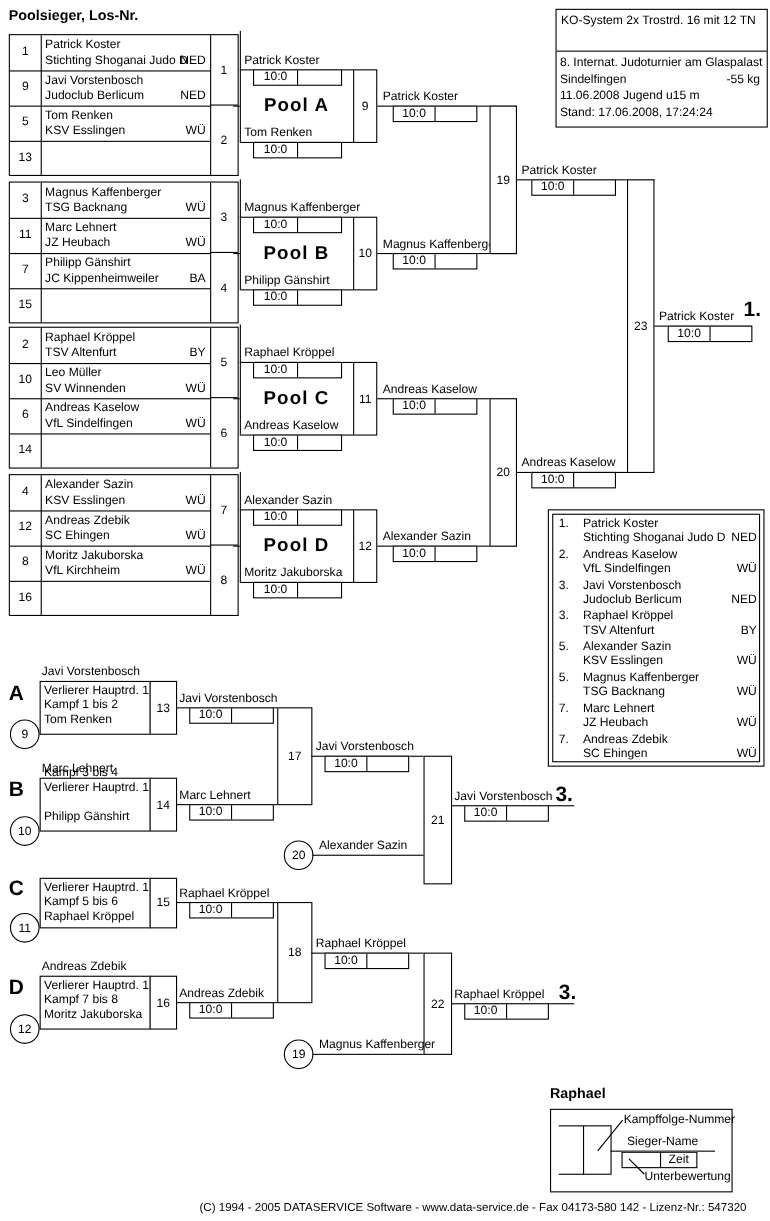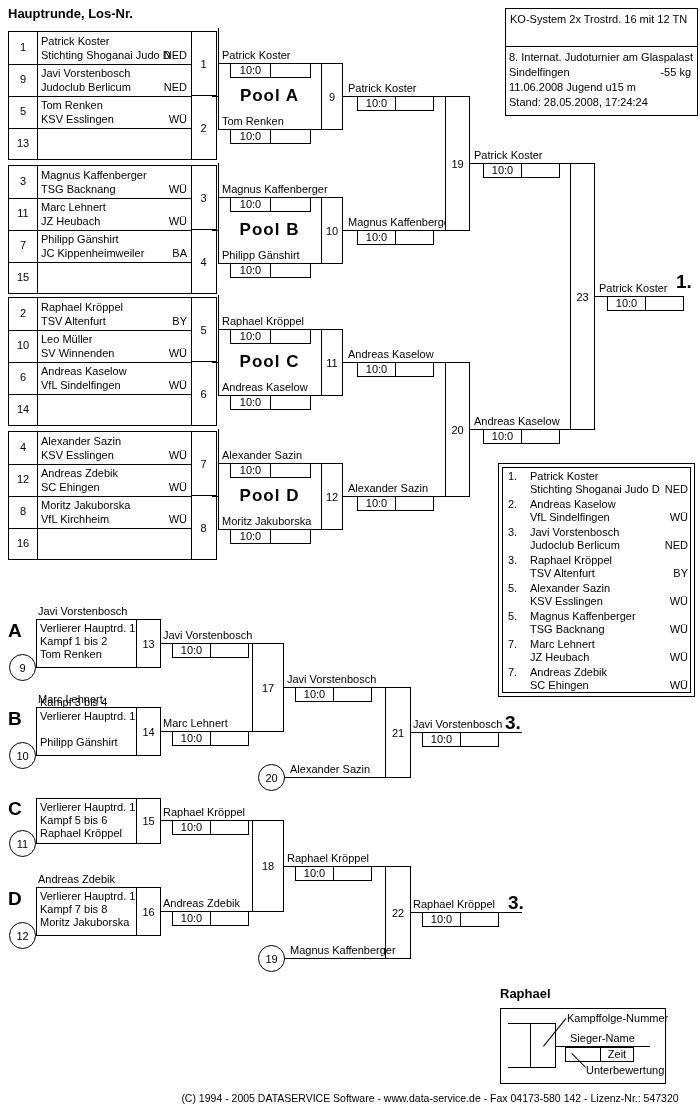--- a/index.html
+++ b/index.html
@@ -38,30 +38,30 @@
   .en{position:absolute;left:32px;font-size:11px;line-height:13px;white-space:nowrap}
   .er{position:absolute;left:32px;width:146px;text-align:right;font-size:11px;line-height:13px}
   .pnum{position:absolute;left:182px;width:25px;height:63px;display:flex;align-items:center;
         justify-content:center;font-size:11px}
 </style>
 </head>
 <body>
 
 <div class="page">
 
-  <div class="t h13" style="left:8px;top:7px">Hauptrunde, Los-Nr.</div>
+  <div class="t h13" style="left:8px;top:7px">Poolsieger, Los-Nr.</div>
 
   <div class="box" style="left:505px;top:8px;width:193px;height:108px"></div>
   <div class="hl" style="left:506px;top:46px;width:191px"></div>
   <div class="t" style="left:510px;top:13px">KO-System 2x Trostrd. 16 mit 12 TN</div>
   <div class="t" style="left:509px;top:51px">8. Internat. Judoturnier am Glaspalast</div>
   <div class="t" style="left:509px;top:66px">Sindelfingen</div>
   <div class="t" style="left:509px;top:66px;width:182px;text-align:right">-55 kg</div>
   <div class="t" style="left:509px;top:81px">11.06.2008   Jugend u15 m</div>
-  <div class="t" style="left:509px;top:96px">Stand: 28.05.2008, 17:24:24</div>
+  <div class="t" style="left:509px;top:96px">Stand: 17.06.2008, 17:24:24</div>
 
   <div class="tblock" style="top:31px">
     <div class="cdiv1"></div>
     <div class="cdiv2"></div>
     <div class="rline" style="top:32px"></div>
     <div class="rline" style="top:64px"></div>
     <div class="rline" style="top:96px"></div>
     <div class="pline"></div>
     <div class="seed" style="top:9px">1</div>
     <div class="en" style="top:3px">Patrick Koster</div>
@@ -318,21 +318,21 @@
       <span class="cb"></span>
     </div>
 
   <div class="mbox" style="left:252px;top:643px;width:32px;height:89px">17</div>
   <div class="nl" style="left:283px;top:673px;width:98px;padding-left:4px">Javi Vorstenbosch</div>
   <div class="sb sb76" style="left:295px;top:687px">
       <span class="ca">10:0</span>
       <span class="cb"></span>
     </div>
 
-  <div class="mbox" style="left:385px;top:687px;width:26px;height:91px">21</div>
+  <div class="mbox" style="left:385px;top:687px;width:26px;height:117px">21</div>
   <div class="circ" style="left:258px;top:764px">20</div>
   <div class="nl" style="left:284px;top:763px;width:95px;padding-left:6px">Alexander Sazin</div>
   <div class="nl" style="left:410px;top:718px;width:109px;padding-left:3px">Javi Vorstenbosch</div>
   <div class="sb sb76" style="left:422px;top:732px">
       <span class="ca">10:0</span>
       <span class="cb"></span>
     </div>
   <div class="place-big" style="left:505px;top:713px">3.</div>
 
   <div class="letter" style="left:8px;top:799px">C</div>

